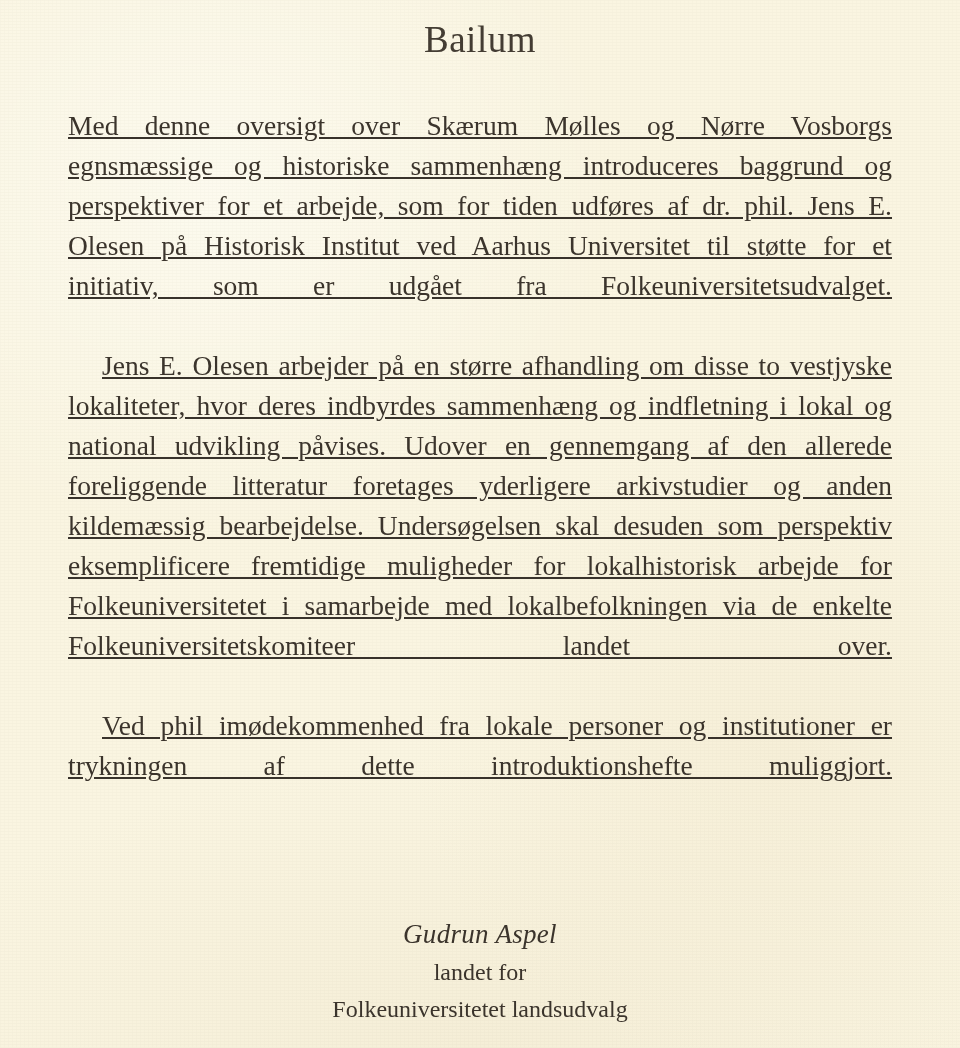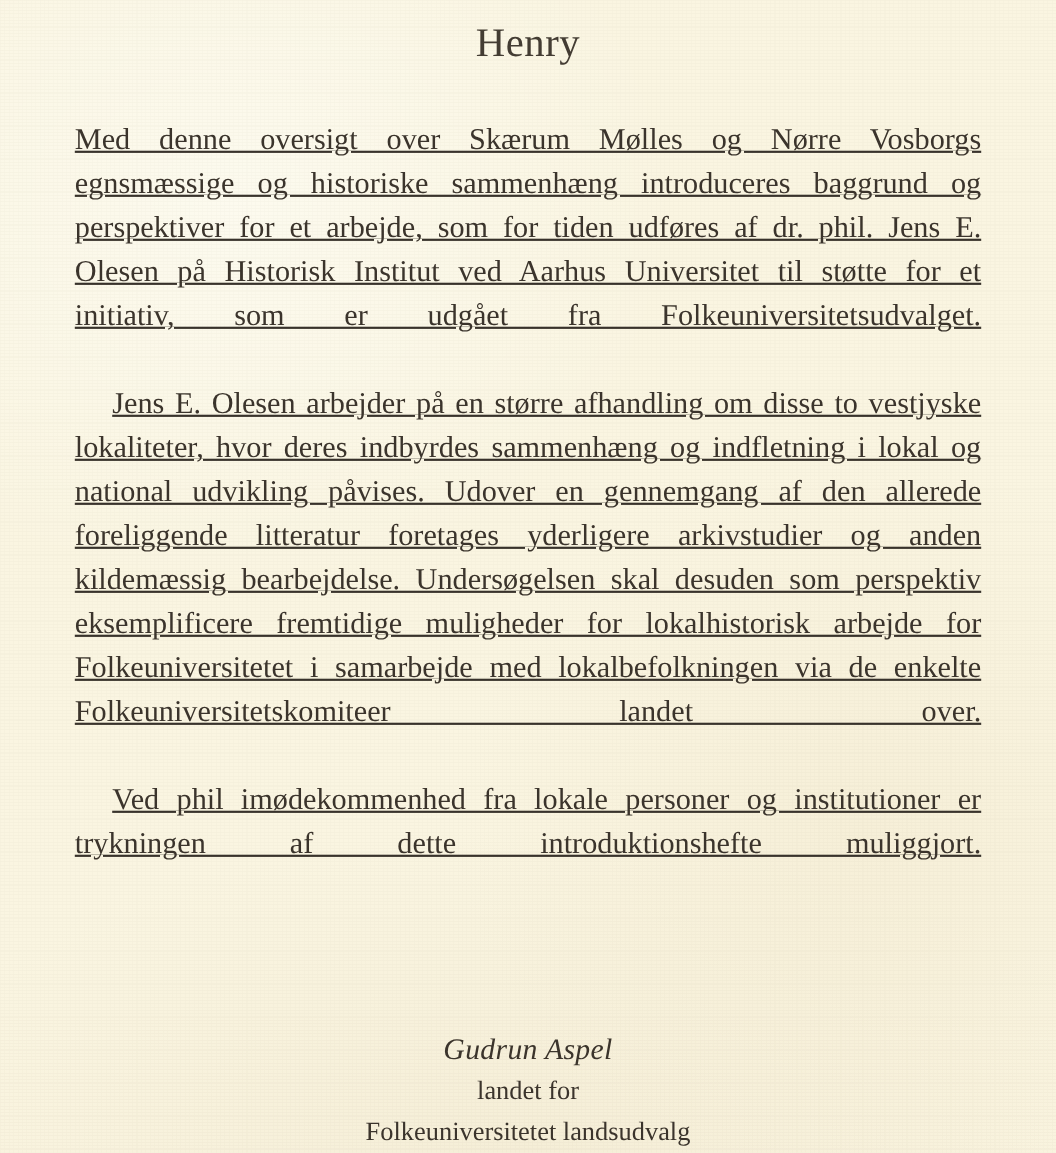--- a/index.html
+++ b/index.html
@@ -73,21 +73,21 @@
   p.para::after {
     content: "";
     display: inline-block;
     width: 100%;
   }
 
   .signature {
     position: absolute;
     left: 68px;
     right: 68px;
-    bottom: 0;
+    bottom: 20px;
     text-align: center;
     z-index: 2;
   }
   .sig-name {
     font-style: italic;
     font-size: 27px;
     line-height: 40px;
     color: #3b342c;
     letter-spacing: 0.3px;
   }
@@ -101,21 +101,21 @@
     line-height: 37px;
     color: #3b342c;
   }
 </style>
 </head>
 <body>
 
 <div class="page">
   <div class="grain"></div>
 
-  <h1 class="title">Henry</h1>
+  <h1 class="title">Bailum</h1>
 
   <div class="body-text">
     <p class="para">Med denne oversigt over Skærum Mølles og Nørre Vosborgs egnsmæssige og historiske sammenhæng introduceres baggrund og perspektiver for et arbejde, som for tiden udføres af dr. phil. Jens E. Olesen på Historisk Institut ved Aarhus Universitet til støtte for et initiativ, som er udgået fra Folkeuniversitetsudvalget.</p>
     <p class="para indent">Jens E. Olesen arbejder på en større afhandling om disse to vestjyske lokaliteter, hvor deres indbyrdes sammenhæng og indfletning i lokal og national udvikling påvises. Udover en gennemgang af den allerede foreliggende litteratur foretages yderligere arkivstudier og anden kildemæssig bearbejdelse. Undersøgelsen skal desuden som perspektiv eksemplificere fremtidige muligheder for lokalhistorisk arbejde for Folkeuniversitetet i samarbejde med lokalbefolkningen via de enkelte Folkeuniversitetskomiteer landet over.</p>
     <p class="para indent">Ved phil imødekommenhed fra lokale personer og institutioner er trykningen af dette introduktionshefte muliggjort.</p>
   </div>
 
   <div class="signature">
     <div class="sig-name">Gudrun Aspel</div>
     <div class="sig-role">landet for</div>

